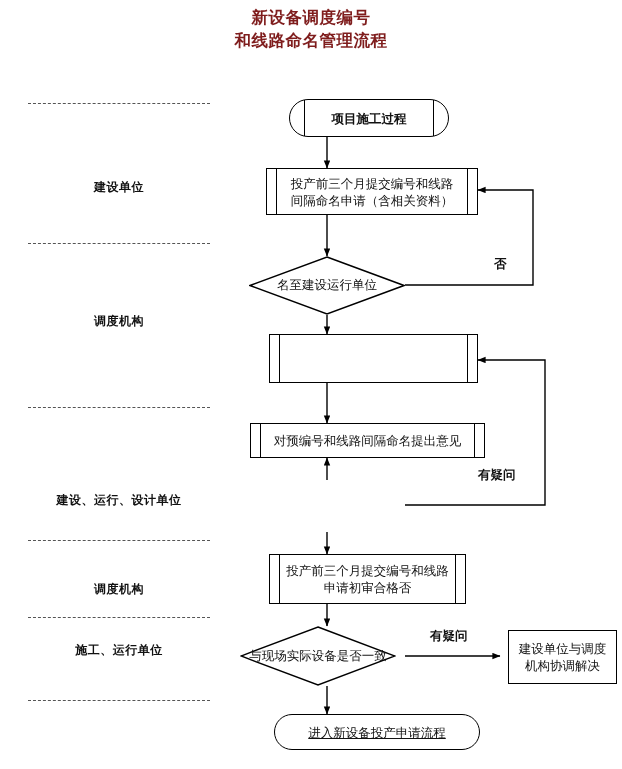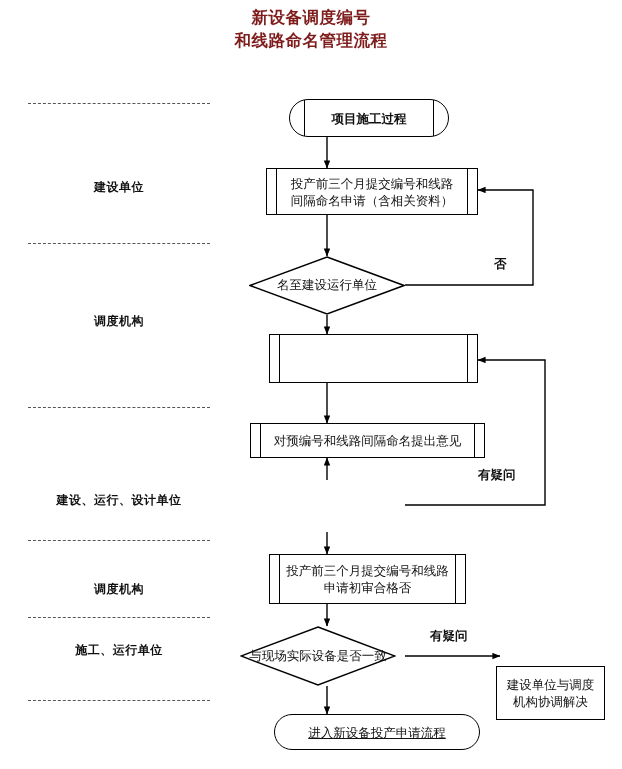--- a/index.html
+++ b/index.html
@@ -255,21 +255,21 @@
     </span>
   </div>
 
   <div class="decision" style="left:240px; top:626px; width:156px; height:60px;">
     <svg width="156" height="60" viewBox="0 0 156 60" xmlns="http://www.w3.org/2000/svg">
       <polygon points="78,1 155,30 78,59 1,30" fill="#fff" stroke="#000" stroke-width="1.4"></polygon>
     </svg>
     <span class="txt">与现场实际设备是否一致</span>
   </div>
 
-  <div class="node rect" style="left:496px; top:630px; width:109px; height:54px;margin-top:36px;">
+  <div class="node rect" style="left:508px; top:630px; width:109px; height:54px;">
     <span class="txt" style="padding:0 4px;">
       <span>建设单位与调度</span><br>
       <span>机构协调解决</span>
     </span>
   </div>
 
   <div class="node terminal-plain" style="left:274px; top:714px; width:206px; height:36px;">
     <span class="txt">进入新设备投产申请流程</span>
   </div>
 

